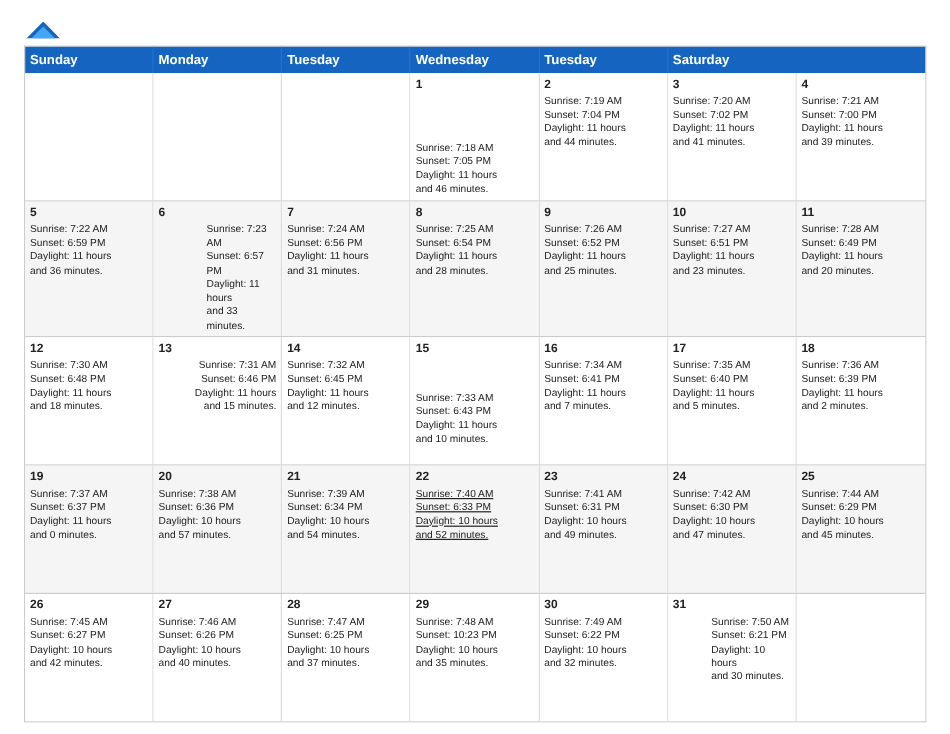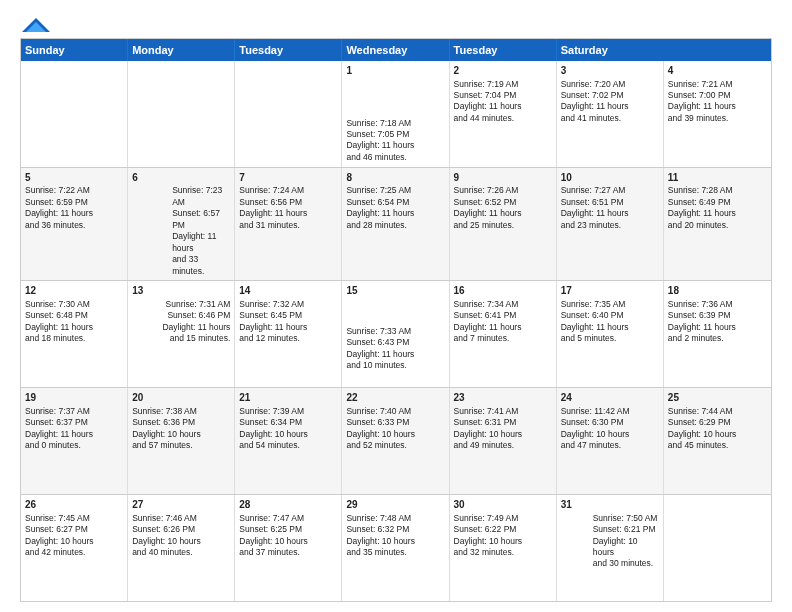--- a/index.html
+++ b/index.html
@@ -285,35 +285,35 @@
           </div>
           <div class="cal-cell alt-row">
             <div class="day-num">21</div>
             <div class="cell-text" style="white-space: pre-line;">Sunrise: 7:39 AM
 Sunset: 6:34 PM
 Daylight: 10 hours
 and 54 minutes.</div>
           </div>
           <div class="cal-cell alt-row">
             <div class="day-num">22</div>
-            <div class="cell-text" style="white-space: pre-line;">Sunrise: 7:40 AM
+            <div class="cell-text" style="white-space: pre-line; text-decoration: underline;">Sunrise: 7:40 AM
 Sunset: 6:33 PM
 Daylight: 10 hours
 and 52 minutes.</div>
           </div>
           <div class="cal-cell alt-row">
             <div class="day-num">23</div>
             <div class="cell-text" style="white-space: pre-line;">Sunrise: 7:41 AM
 Sunset: 6:31 PM
 Daylight: 10 hours
 and 49 minutes.</div>
           </div>
           <div class="cal-cell alt-row">
             <div class="day-num">24</div>
-            <div class="cell-text" style="white-space: pre-line;">Sunrise: 11:42 AM
+            <div class="cell-text" style="white-space: pre-line;">Sunrise: 7:42 AM
 Sunset: 6:30 PM
 Daylight: 10 hours
 and 47 minutes.</div>
           </div>
           <div class="cal-cell alt-row">
             <div class="day-num">25</div>
             <div class="cell-text" style="white-space: pre-line;">Sunrise: 7:44 AM
 Sunset: 6:29 PM
 Daylight: 10 hours
 and 45 minutes.</div>
@@ -337,21 +337,21 @@
           <div class="cal-cell">
             <div class="day-num">28</div>
             <div class="cell-text" style="white-space: pre-line;">Sunrise: 7:47 AM
 Sunset: 6:25 PM
 Daylight: 10 hours
 and 37 minutes.</div>
           </div>
           <div class="cal-cell">
             <div class="day-num">29</div>
             <div class="cell-text" style="white-space: pre-line;">Sunrise: 7:48 AM
-Sunset: 6:32 PM
+Sunset: 10:23 PM
 Daylight: 10 hours
 and 35 minutes.</div>
           </div>
           <div class="cal-cell">
             <div class="day-num">30</div>
             <div class="cell-text" style="white-space: pre-line;">Sunrise: 7:49 AM
 Sunset: 6:22 PM
 Daylight: 10 hours
 and 32 minutes.</div>
           </div>

